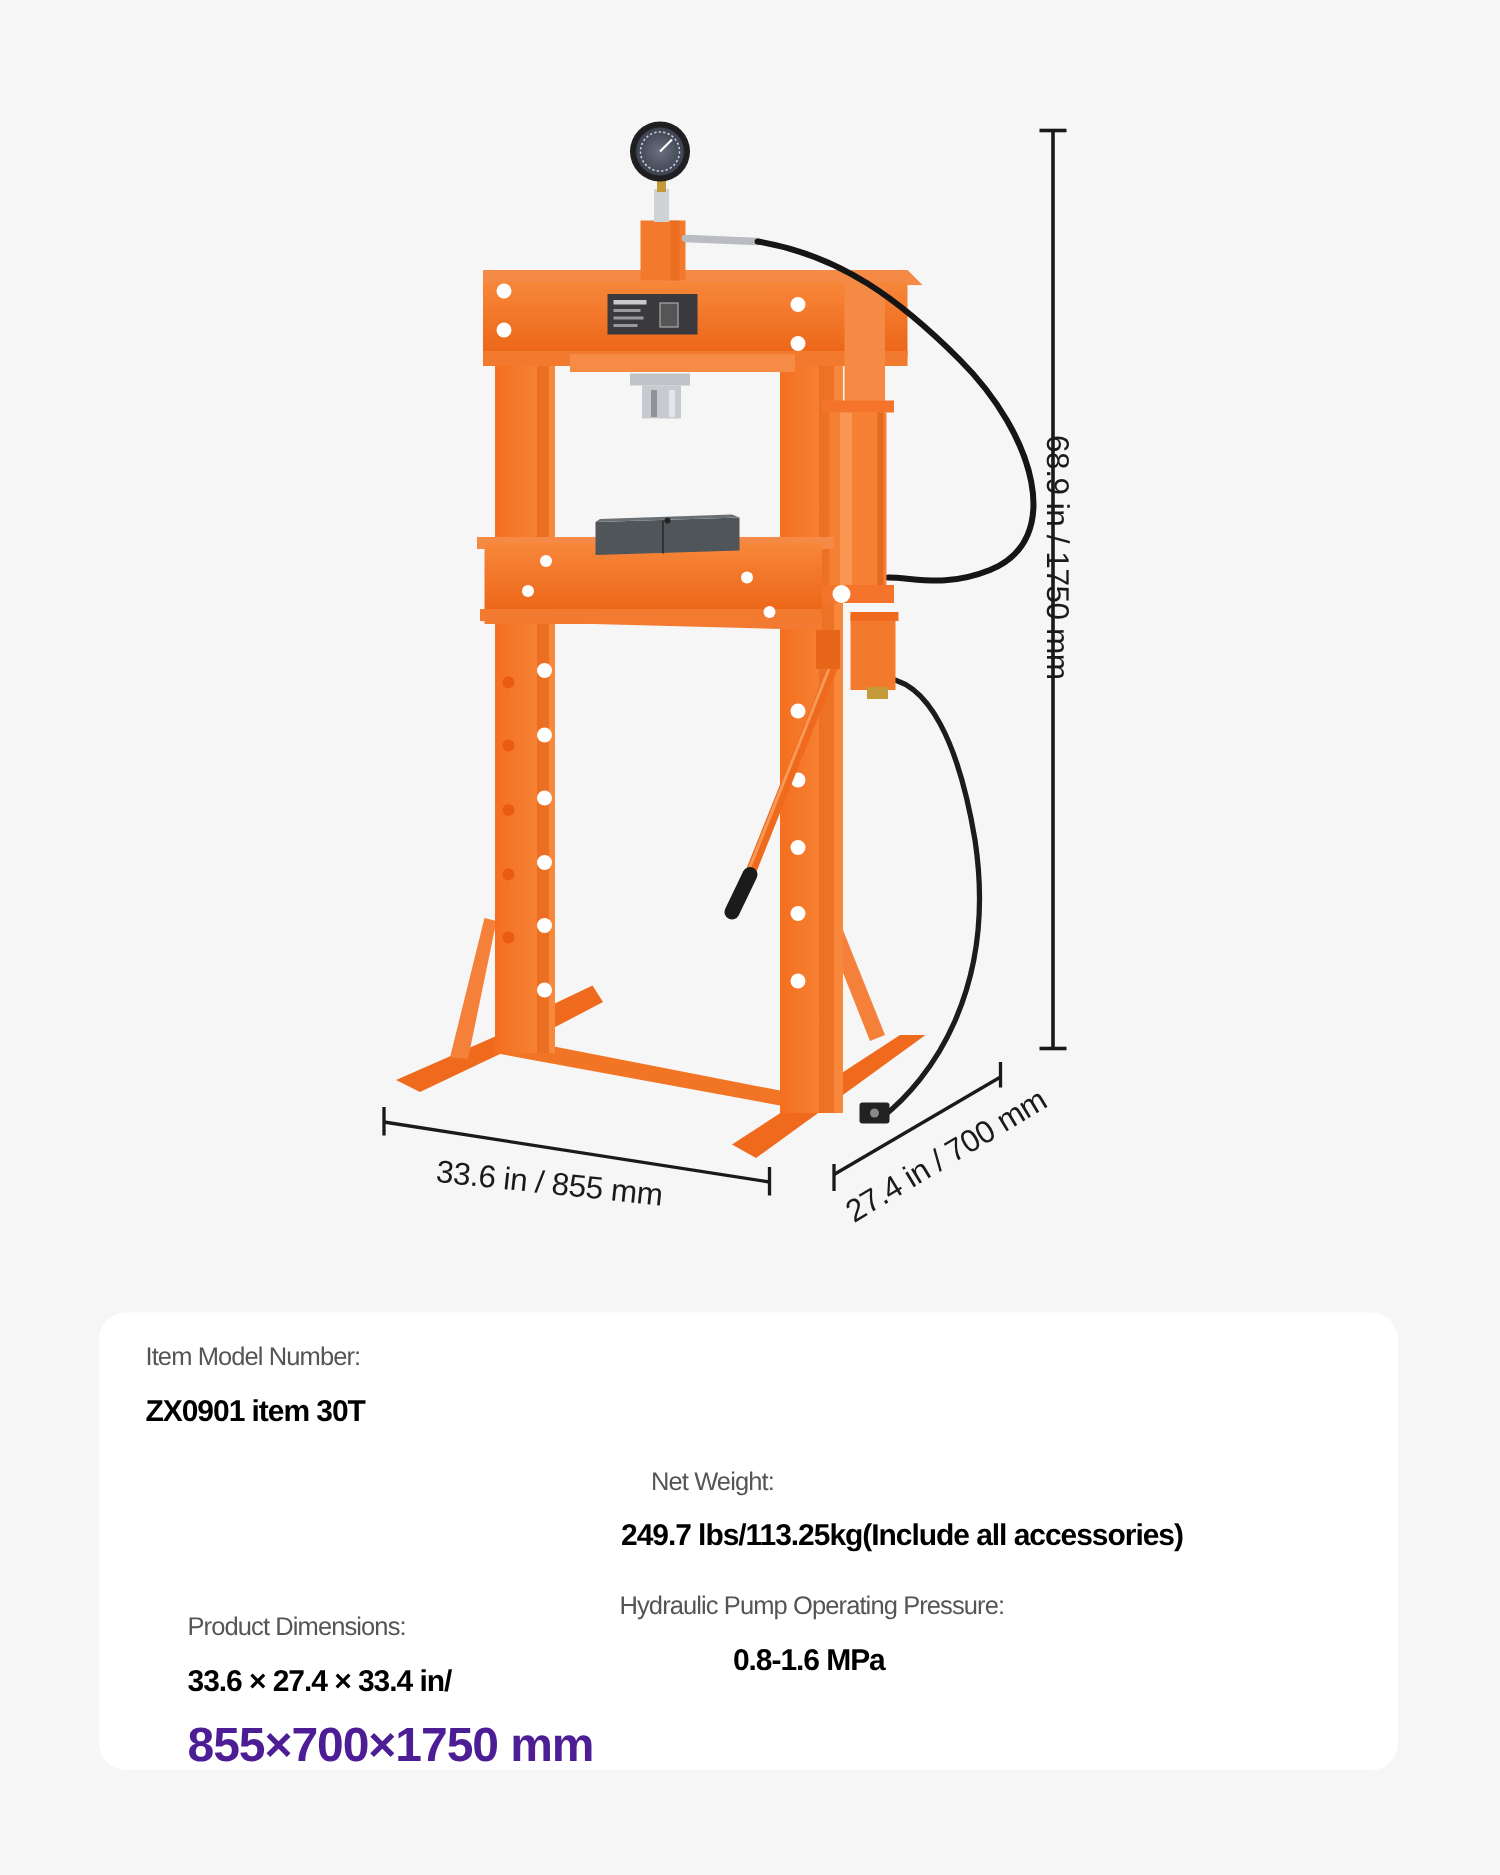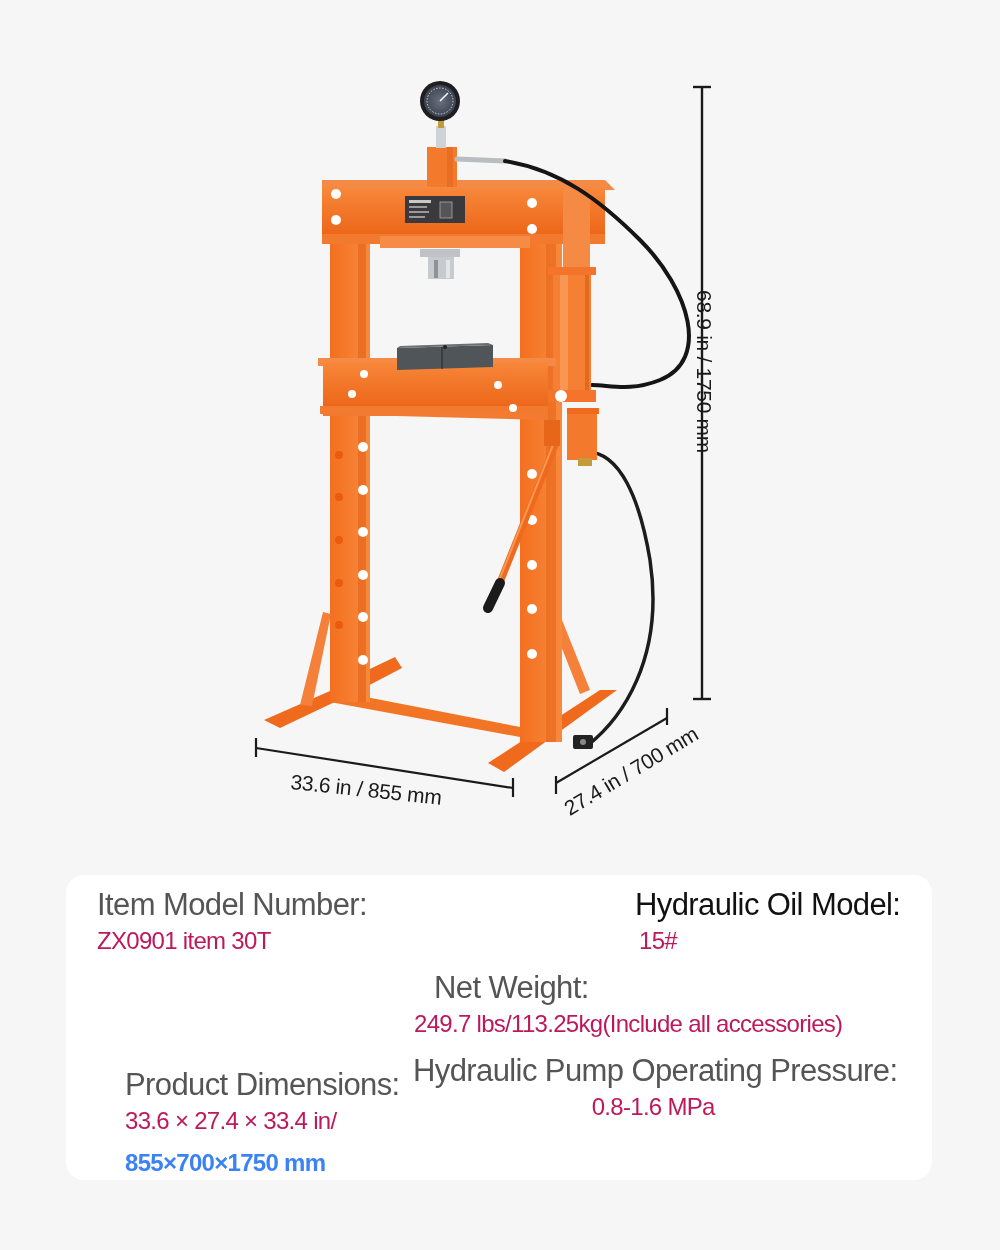--- a/index.html
+++ b/index.html
@@ -19,30 +19,30 @@
   .dim-width { left: 292px; top: 770px; transform: rotate(6deg); transform-origin: left top; }
   .dim-depth { left: 560px; top: 800px; transform: rotate(-31deg); transform-origin: left top; }
   .dim-height { left: 716px; top: 290px; transform: rotate(90deg); transform-origin: left top; width: 210px; }
   .spec-card {
     position: absolute; left: 66px; top: 875px;
     width: 866px; height: 305px;
     background: #ffffff; border-radius: 18px;
   }
   .spec { position: absolute; white-space: nowrap; }
   .spec .label {
-    display: block; font-size: 31px; color: #555555;
+    display: block; font-size: 17px; color: #555555;
     letter-spacing: -0.6px; line-height: 30px;
   }
   .spec .label.dark { color: #111111; }
   .spec .value {
-    display: block; font-size: 24px; font-weight: normal; color: #be185d;
+    display: block; font-size: 20px; font-weight: bold; color: #000000;
     letter-spacing: -0.7px; line-height: 30px; margin-top: 6px;
   }
   .spec .value2 {
-    display: block; font-size: 24px; font-weight: bold; color: #3b82f6;
+    display: block; font-size: 32px; font-weight: bold; color: #4c1d95;
     letter-spacing: -0.7px; line-height: 30px; margin-top: 12px;
   }
 </style>
 </head>
 <body>
 
 <div class="stage">
   <svg width="1000" height="860" viewBox="0 0 1000 860">
     <defs>
       <linearGradient id="og" x1="0" x2="1">
@@ -212,24 +212,20 @@
   <div class="dim-label dim-width">33.6 in / 855 mm</div>
   <div class="dim-label dim-depth">27.4 in / 700 mm</div>
   <div class="dim-label dim-height">68.9 in / 1750 mm</div>
 </div>
 
 <div class="spec-card">
   <div class="spec" style="left:31px; top:15px;">
     <span class="label">Item Model Number:</span>
     <span class="value">ZX0901 item 30T</span>
   </div>
-  <div class="spec" style="left:569px; top:15px;">
-    <span class="label dark">Hydraulic Oil Model:</span>
-    <span class="value" style="margin-left:4px;">15#</span>
-  </div>
 
   <div class="spec" style="left:350px; top:98px;">
     <span class="label" style="margin-left:18px;">Net Weight:</span>
     <span class="value" style="margin-left:-2px;">249.7 lbs/113.25kg(Include all accessories)</span>
   </div>
 
   <div class="spec" style="left:31px; top:195px;margin-left:28px;">
     <span class="label">Product Dimensions:</span>
     <span class="value">33.6 × 27.4 × 33.4 in/</span>
     <span class="value2">855×700×1750 mm</span>

